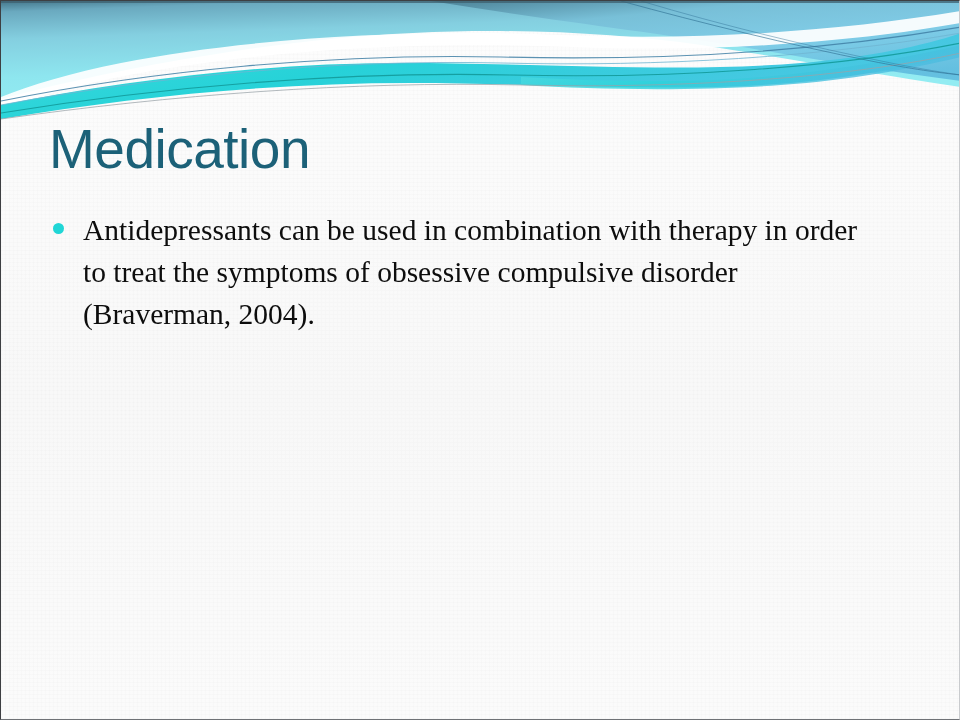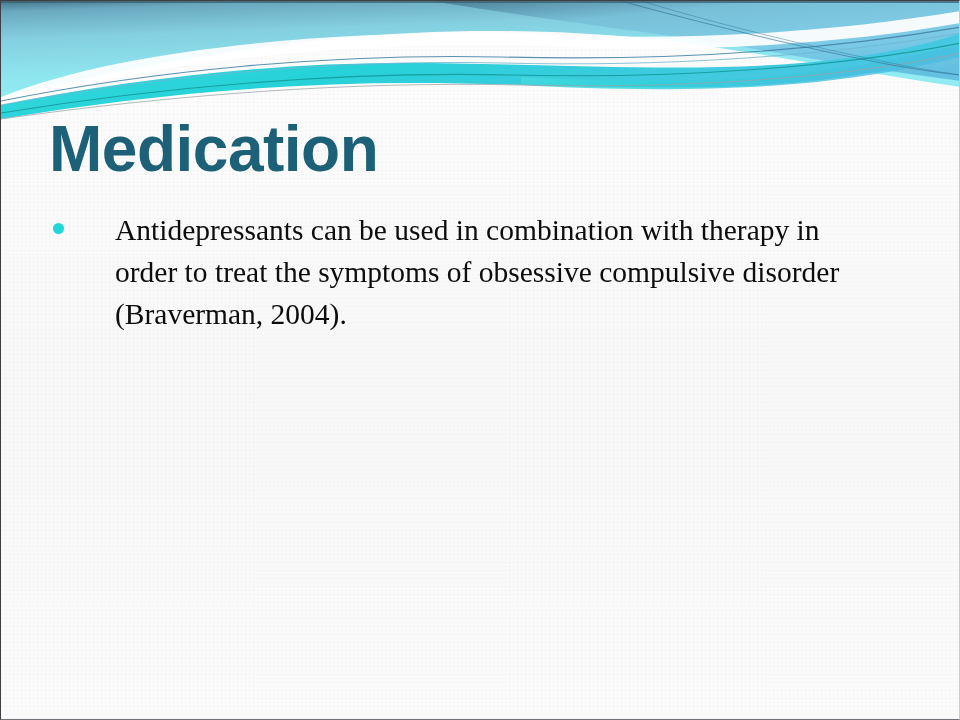--- a/index.html
+++ b/index.html
@@ -43,38 +43,37 @@
 
   #title-block {
     position: absolute;
     left: 48px;
     top: 117px;
     width: 860px;
   }
   #slide-title {
     margin: 0;
     font-family: "Liberation Sans", sans-serif;
-    font-weight: 700;
-    font-size: 64px;
+    font-weight: 400;
+    font-size: 55px;
     line-height: 62px;
     letter-spacing: -0.5px;
     color: #1c6178;
     white-space: nowrap;
   }
 
   #body-block {
     position: absolute;
     left: 52px;
     top: 208px;
     width: 830px;
   }
   .bullet-row {
     display: flex;
     align-items: flex-start;
-    gap: 32px;
   }
   .bullet-dot {
     flex: 0 0 auto;
     width: 11px;
     height: 11px;
     border-radius: 50%;
     background: #20d6d6;
     margin-top: 14px;
     margin-right: 19px;
   }

